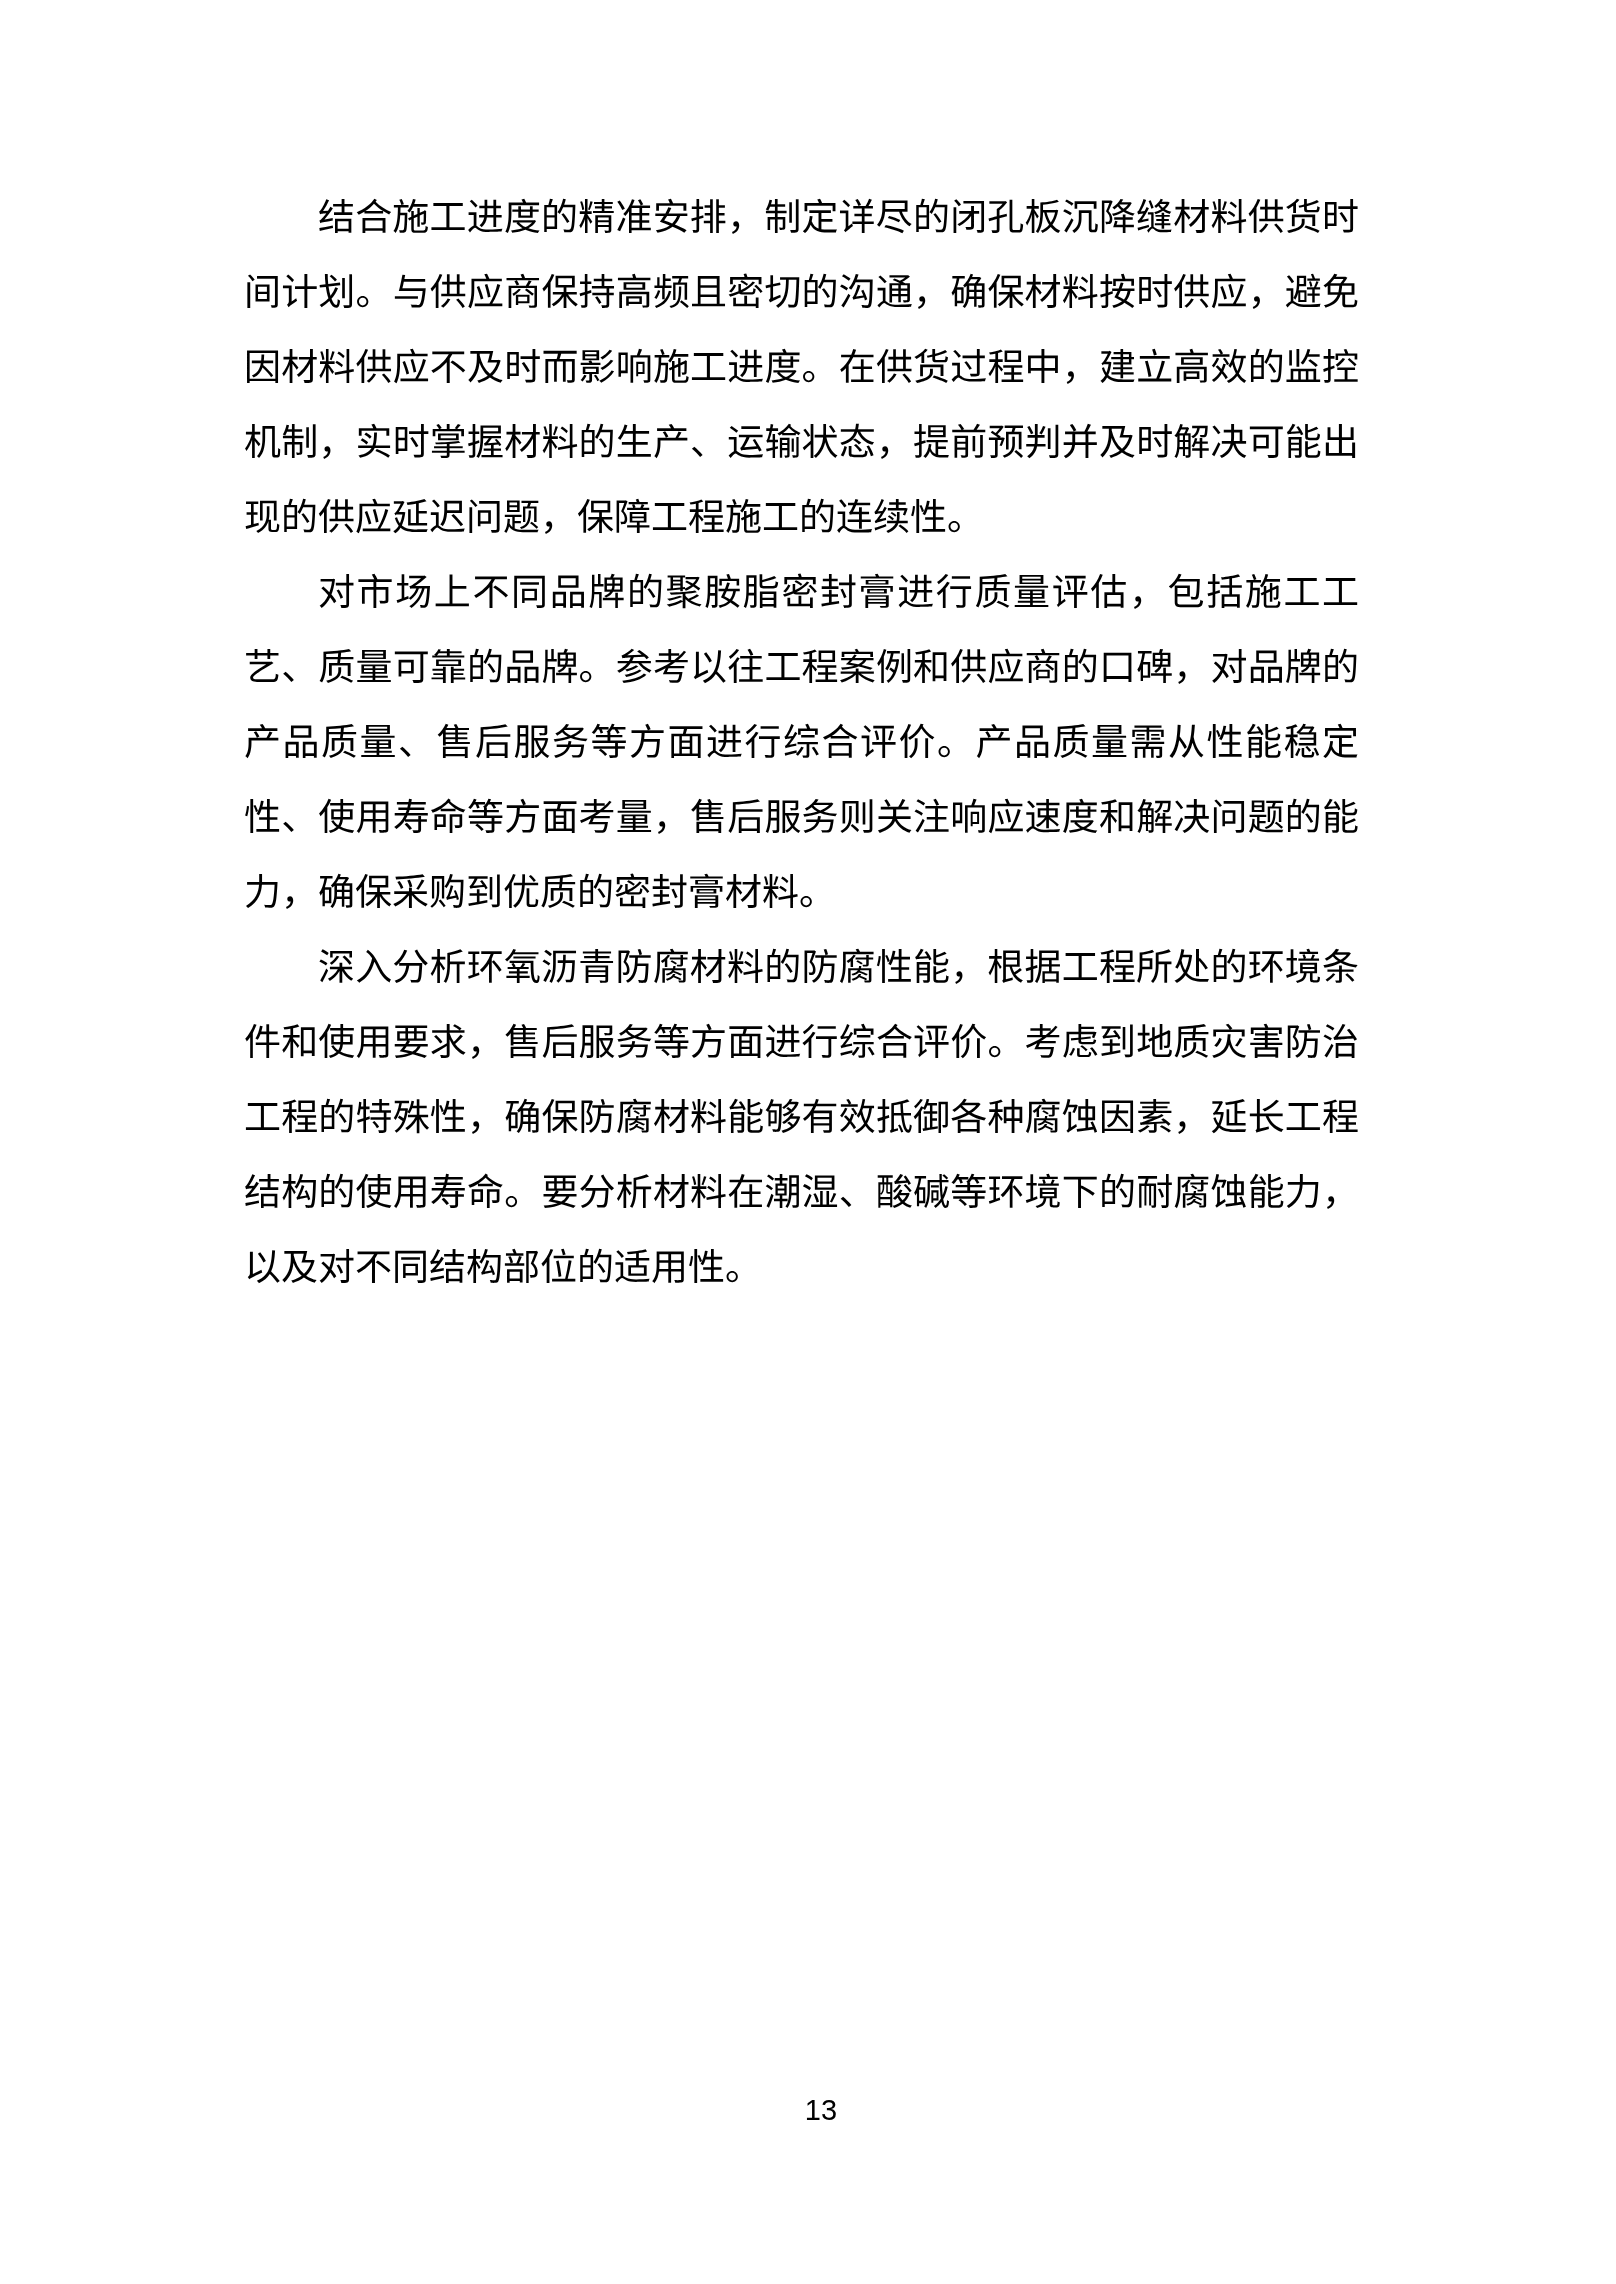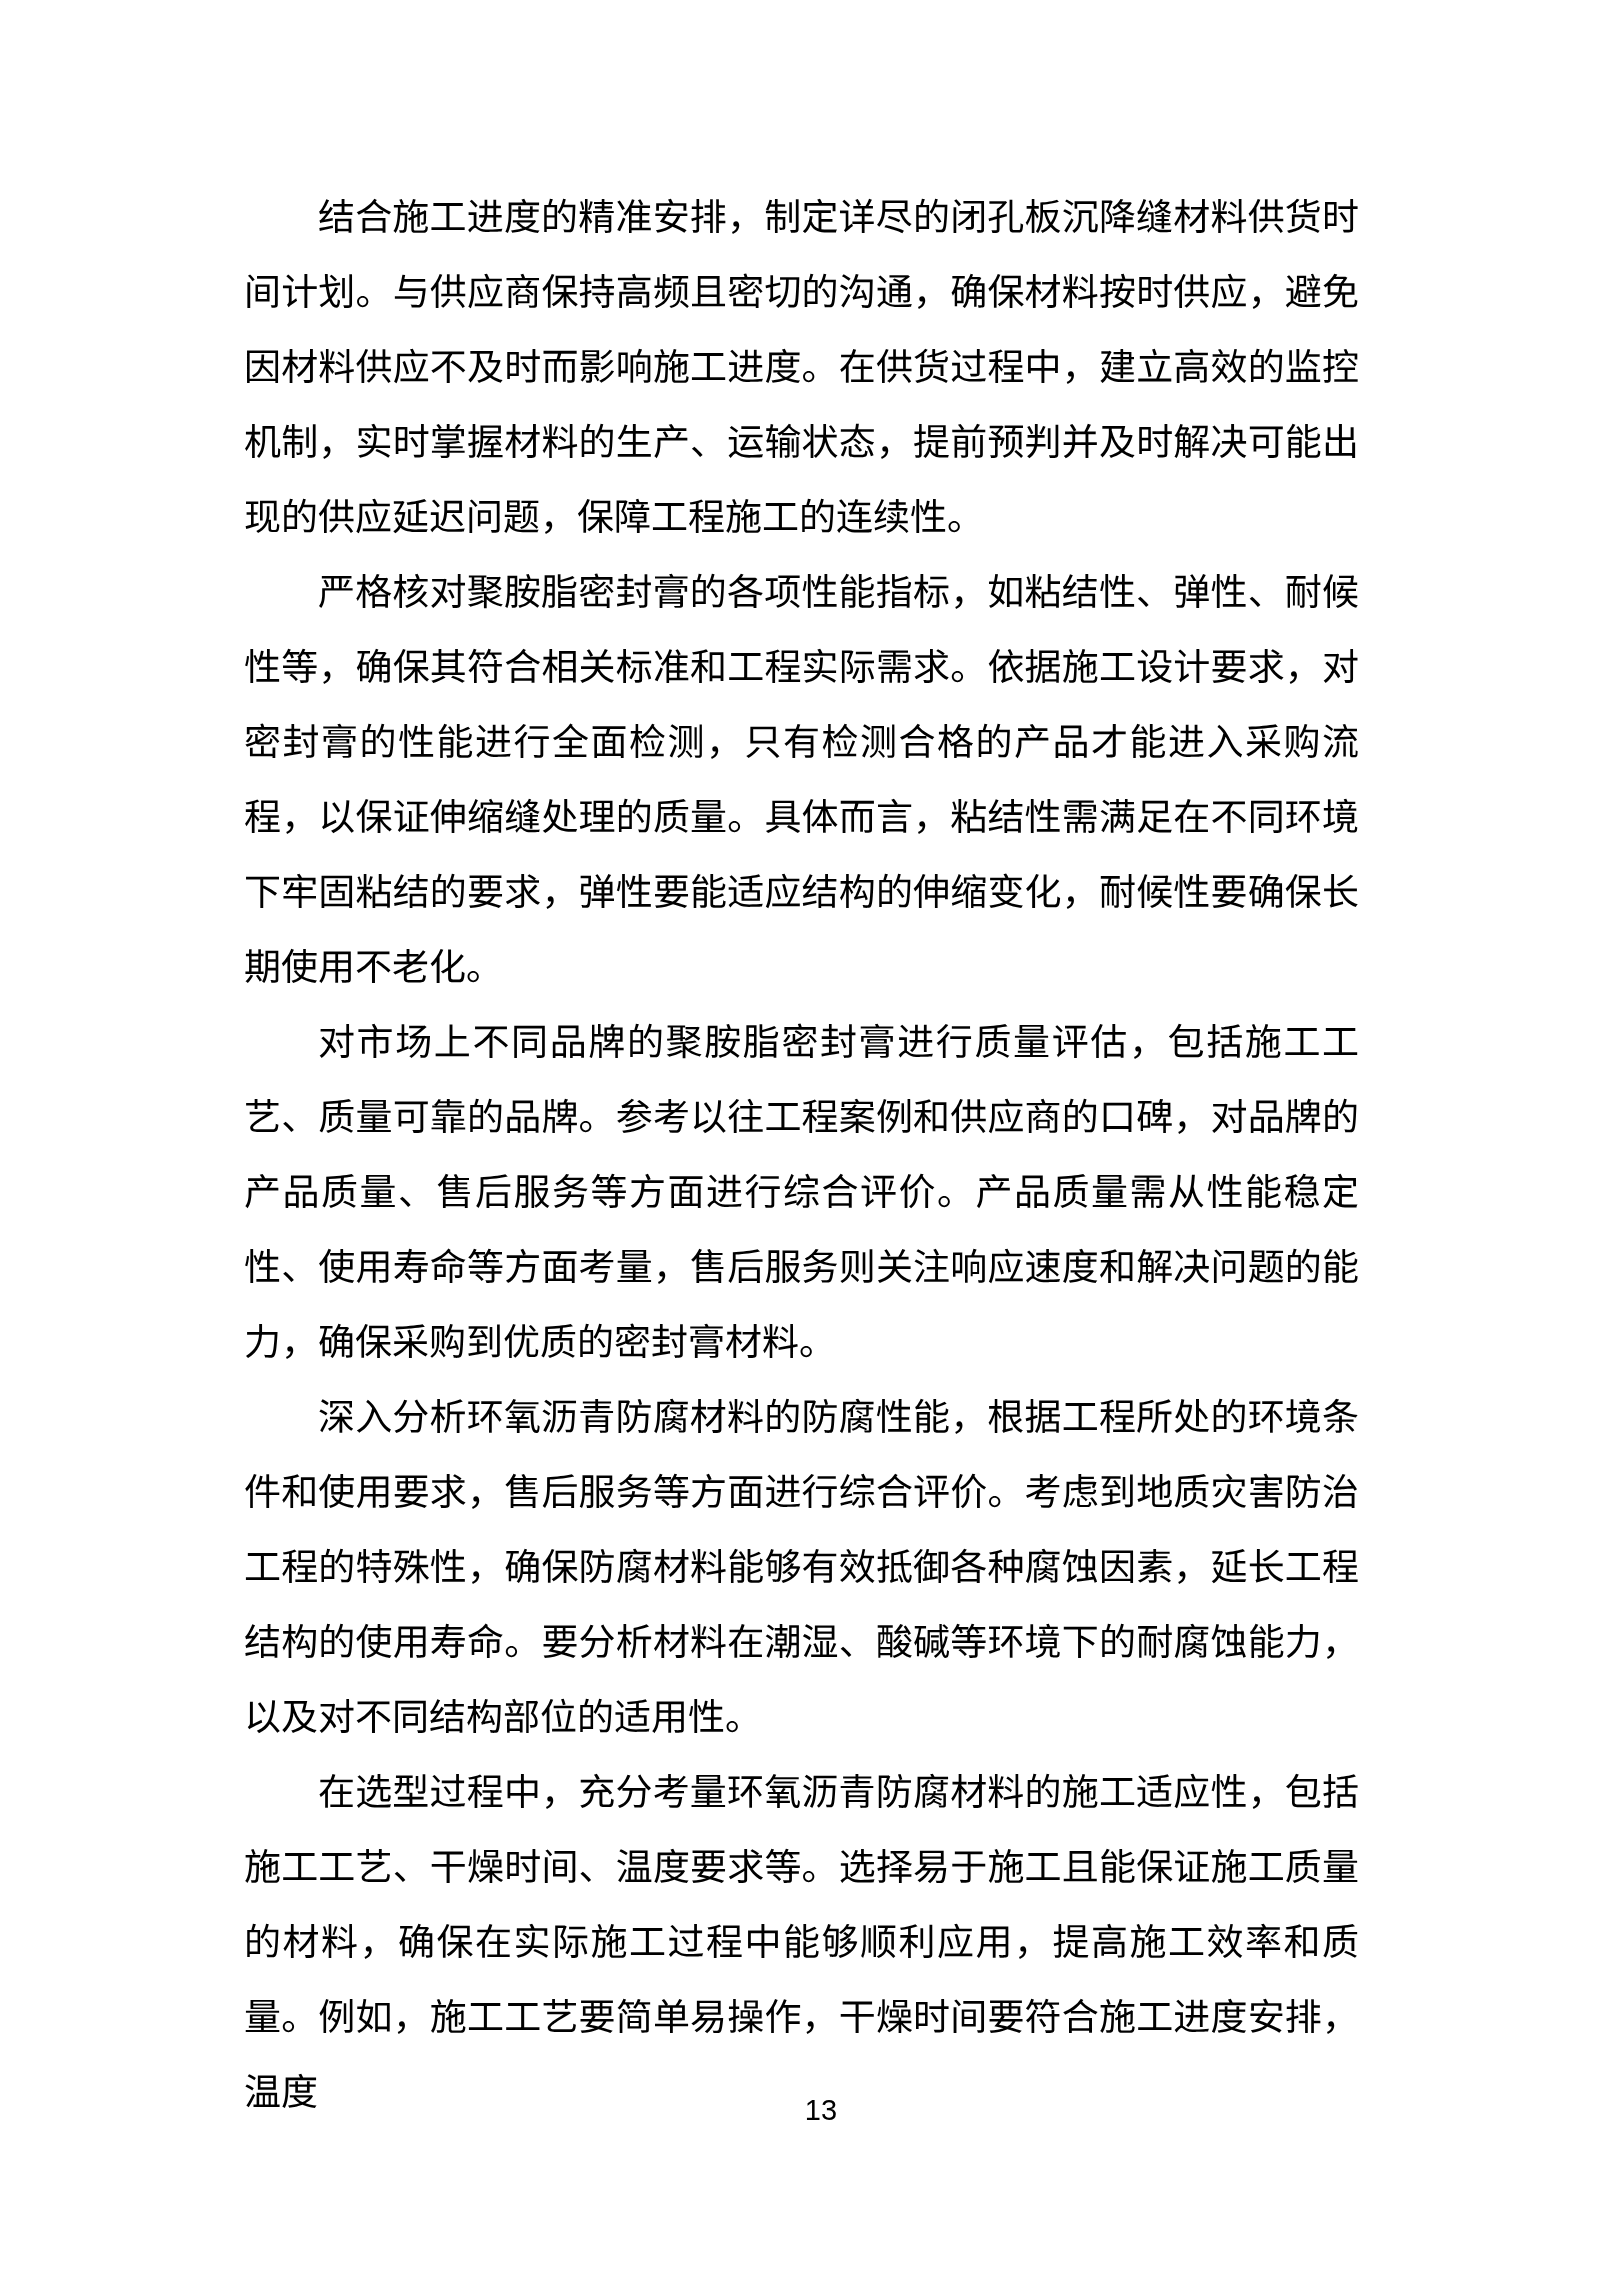--- a/index.html
+++ b/index.html
@@ -42,20 +42,18 @@
     font-size: 29px;
     color: #000000;
   }
 </style>
 </head>
 <body>
 
 <div class="page">
   <div class="text-block">
     <p class="para">结合施工进度的精准安排，制定详尽的闭孔板沉降缝材料供货时间计划。与供应商保持高频且密切的沟通，确保材料按时供应，避免因材料供应不及时而影响施工进度。在供货过程中，建立高效的监控机制，实时掌握材料的生产、运输状态，提前预判并及时解决可能出现的供应延迟问题，保障工程施工的连续性。</p>
-    <p class="para">严格核对聚胺脂密封膏的各项性能指标，如粘结性、弹性、耐候性等，确保其符合相关标准和工程实际需求。依据施工设计要求，对密封膏的性能进行全面检测，只有检测合格的产品才能进入采购流程，以保证伸缩缝处理的质量。具体而言，粘结性需满足在不同环境下牢固粘结的要求，弹性要能适应结构的伸缩变化，耐候性要确保长期使用不老化。</p>
     <p class="para">对市场上不同品牌的聚胺脂密封膏进行质量评估，包括施工工艺、质量可靠的品牌。参考以往工程案例和供应商的口碑，对品牌的产品质量、售后服务等方面进行综合评价。产品质量需从性能稳定性、使用寿命等方面考量，售后服务则关注响应速度和解决问题的能力，确保采购到优质的密封膏材料。</p>
     <p class="para">深入分析环氧沥青防腐材料的防腐性能，根据工程所处的环境条件和使用要求，售后服务等方面进行综合评价。考虑到地质灾害防治工程的特殊性，确保防腐材料能够有效抵御各种腐蚀因素，延长工程结构的使用寿命。要分析材料在潮湿、酸碱等环境下的耐腐蚀能力，以及对不同结构部位的适用性。</p>
-    <p class="para">在选型过程中，充分考量环氧沥青防腐材料的施工适应性，包括施工工艺、干燥时间、温度要求等。选择易于施工且能保证施工质量的材料，确保在实际施工过程中能够顺利应用，提高施工效率和质量。例如，施工工艺要简单易操作，干燥时间要符合施工进度安排，温度</p>
   </div>
   <div class="page-num">13</div>
 </div>
 
 
 </body></html>

